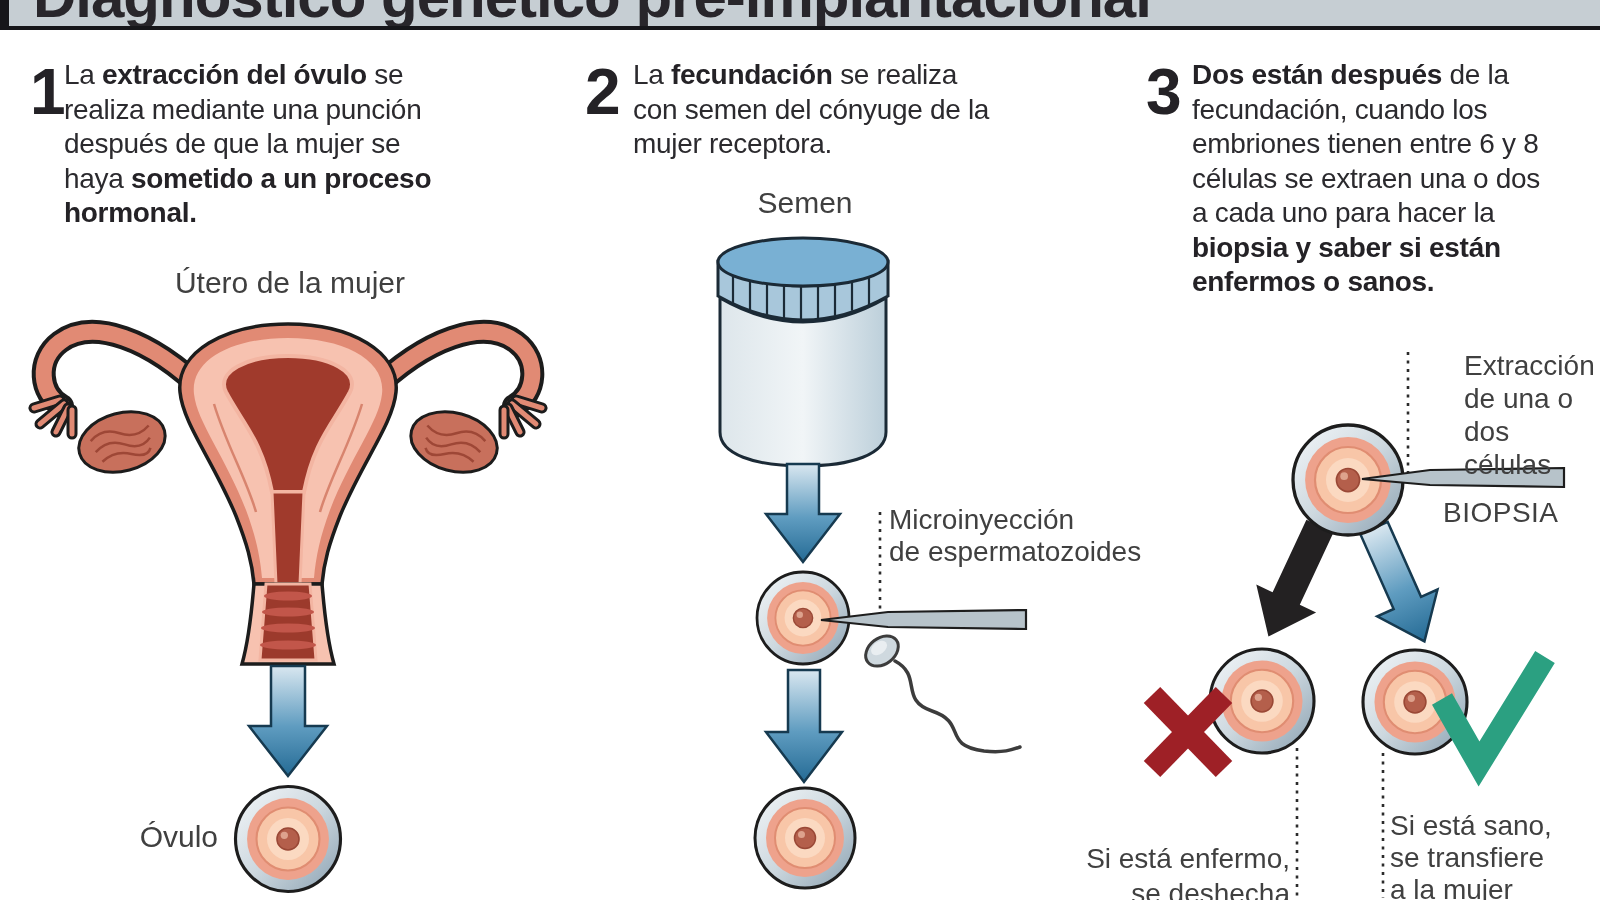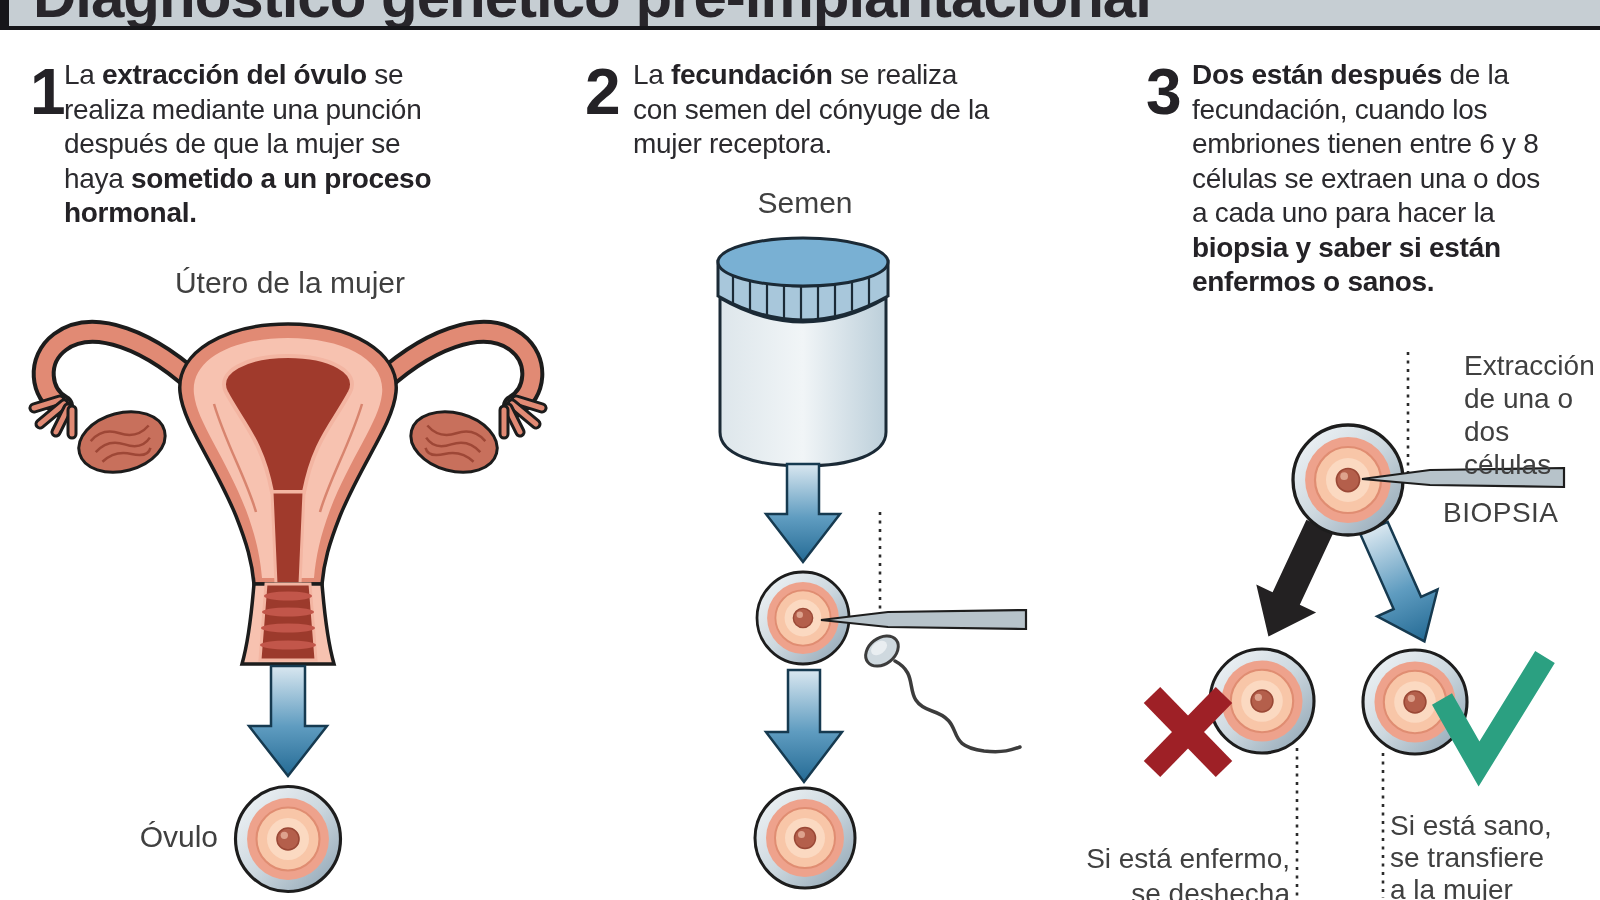--- a/index.html
+++ b/index.html
@@ -156,20 +156,22 @@
   </section>
 
   <section class="step">
     <div class="num" style="left:1146px;top:63px;">3</div>
     <p class="desc" style="left:1192px;top:58px;width:362px;"><span></span><b>Dos están después</b><span> de la fecundación, cuando los embriones tienen entre 6 y 8 células se extraen una o dos a cada uno para hacer la </span><b>biopsia y saber si están enfermos o sanos.</b></p>
   </section>
 
   <div class="lbl c" style="left:130px;top:266px;width:320px;">Útero de la mujer</div>
   <div class="lbl r" style="left:100px;top:820px;width:118px;">Óvulo</div>
   <div class="lbl c" style="left:740px;top:186px;width:130px;">Semen</div>
+  <div class="lbl small" style="left:889px;top:504px;">Microinyección
+de espermatozoides</div>
   <div class="lbl small" style="left:1420px;top:349px;line-height:33px;margin-left:44px;">Extracción
 de una o
 dos células</div>
   <div class="lbl small" style="left:1443px;top:497px;letter-spacing:0.5px;">BIOPSIA</div>
   <div class="lbl small r" style="left:1040px;top:841px;width:250px;line-height:35px;">Si está enfermo,
 se deshecha</div>
   <div class="lbl small" style="left:1390px;top:810px;">Si está sano,
 se transfiere
 a la mujer</div>
 

